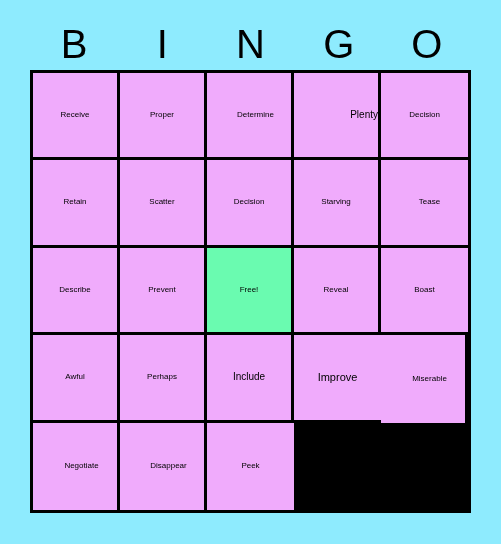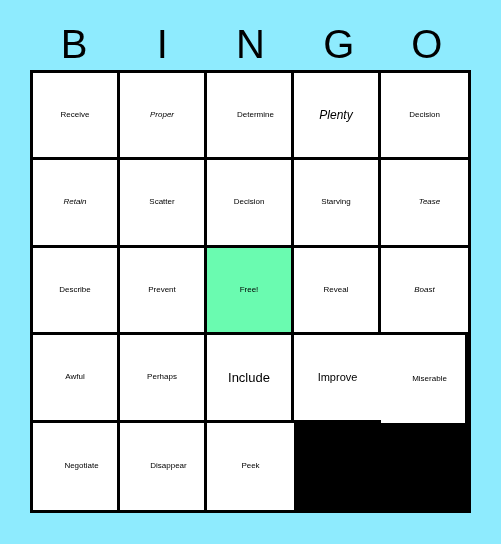--- a/index.html
+++ b/index.html
@@ -49,21 +49,21 @@
     box-sizing: border-box;
     border: 3px solid #000000;
     display: grid;
     grid-template-columns: repeat(5, 1fr);
     grid-template-rows: repeat(5, 1fr);
     background: #000000;
     gap: 0px;
   }
   .cell {
     position: relative;
-    background: #ffffff;
+    background: #f0abfc;
     box-sizing: border-box;
     border-right: 3px solid #000000;
     border-bottom: 3px solid #000000;
     display: flex;
     align-items: center;
     justify-content: center;
     overflow: hidden;
   }
   .cell.col-last {
     border-right: none;
@@ -81,21 +81,21 @@
     text-align: center;
     color: #000000;
     line-height: 1.05;
     font-family: "Liberation Sans", sans-serif;
     font-weight: 400;
     white-space: nowrap;
     user-select: none;
   }
   
   .fs-xl { font-size: 31px; }
-  .fs-lg { font-size: 27px; font-style: italic; }
+  .fs-lg { font-size: 27px; }
   .fs-md { font-size: 22px; }
   .fs-sm { font-size: 18px; }
   .fs-xs { font-size: 15px; margin-left: 13px; }
 </style>
 </head>
 <body>
 
 <div id="card">
 
   <div id="header-row">
@@ -110,21 +110,21 @@
       <div class="cell">
         <span class="cell-text fs-md" style="font-size: 8px;">Receive</span>
       </div>
       <div class="cell">
         <span class="cell-text fs-lg" style="font-size: 8px;">Proper</span>
       </div>
       <div class="cell">
         <span class="cell-text fs-xs" style="font-size: 8px;">Determine</span>
       </div>
       <div class="cell">
-        <span class="cell-text fs-lg" style="font-size: 12px;">Plenty</span>
+        <span class="cell-text fs-lg" style="font-size: 10px; text-align: right;">Plenty</span>
       </div>
       <div class="cell col-last">
         <span class="cell-text fs-sm" style="font-size: 8px;">Decision</span>
       </div>
       <div class="cell">
         <span class="cell-text fs-lg" style="font-size: 8px;">Retain</span>
       </div>
       <div class="cell">
         <span class="cell-text fs-md" style="font-size: 8px;">Scatter</span>
       </div>
@@ -152,21 +152,21 @@
       <div class="cell col-last">
         <span class="cell-text fs-lg" style="font-size: 8px;">Boast</span>
       </div>
       <div class="cell">
         <span class="cell-text fs-xl" style="font-size: 8px;">Awful</span>
       </div>
       <div class="cell">
         <span class="cell-text fs-sm" style="font-size: 8px;">Perhaps</span>
       </div>
       <div class="cell">
-        <span class="cell-text fs-md" style="font-size: 13px;">Include</span>
+        <span class="cell-text fs-md" style="font-size: 10px;">Include</span>
       </div>
       <div class="cell col-last">
         <span class="cell-text fs-sm" style="font-size: 11px;">Improve</span>
       </div>
       <div class="cell row-last">
         <span class="cell-text fs-xs" style="font-size: 8px;">Miserable</span>
       </div>
       <div class="cell row-last">
         <span class="cell-text fs-xs" style="font-size: 8px;">Negotiate</span>
       </div>

